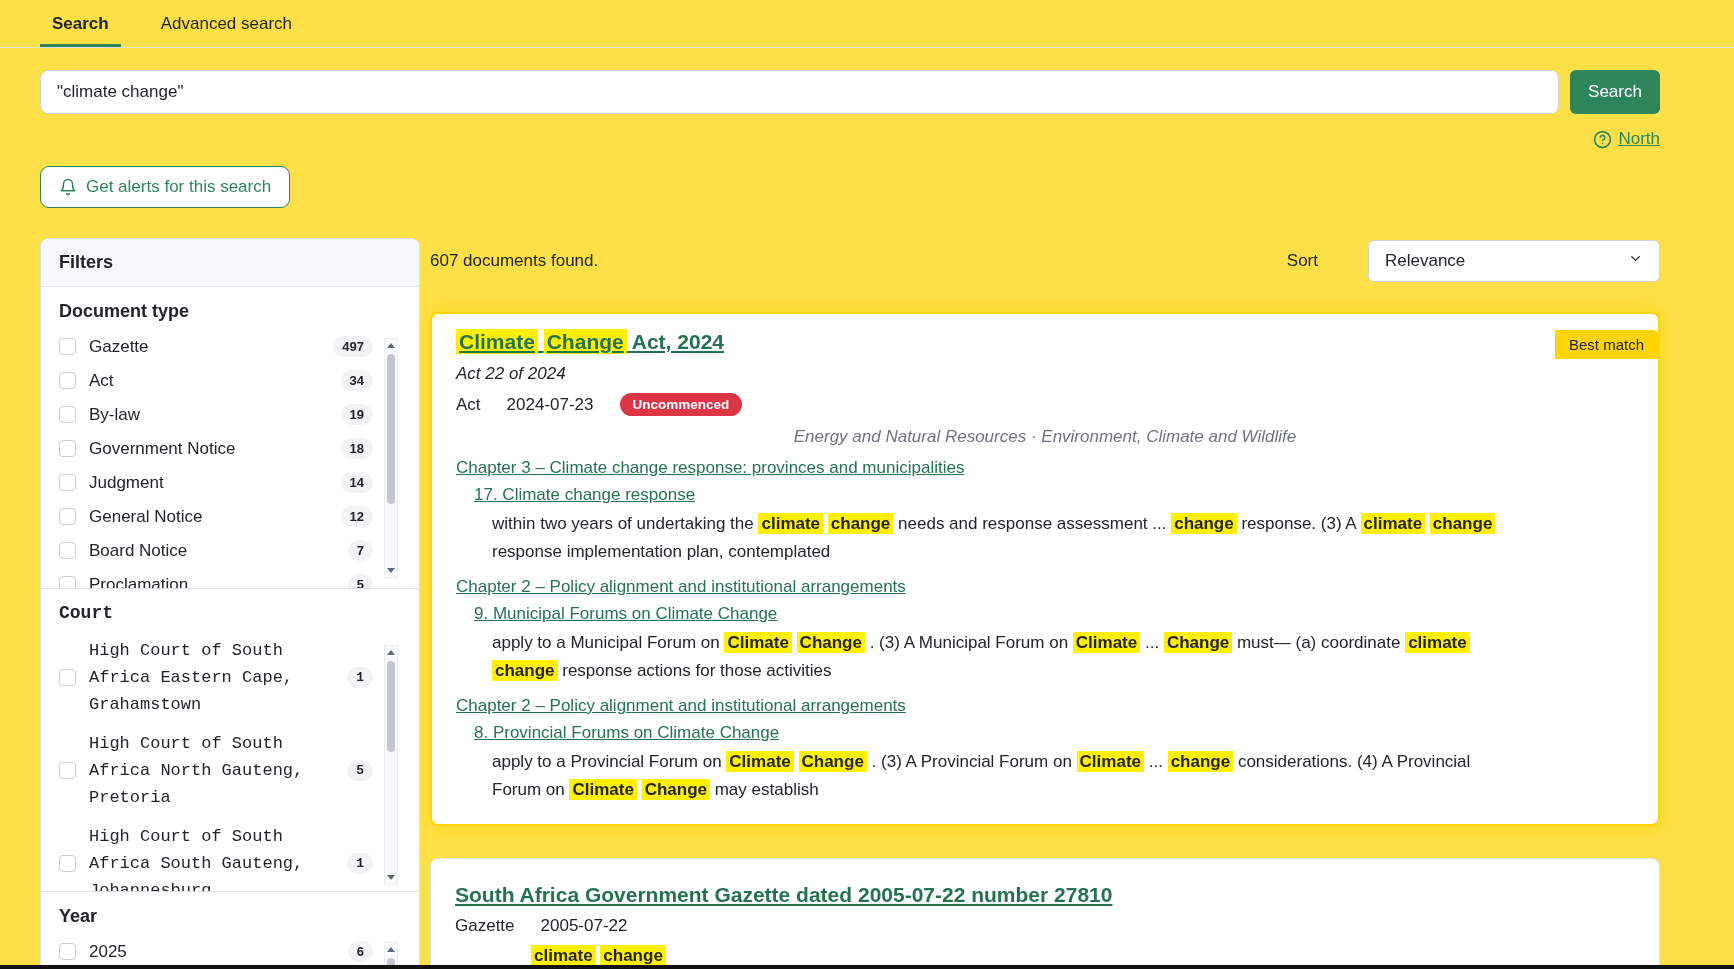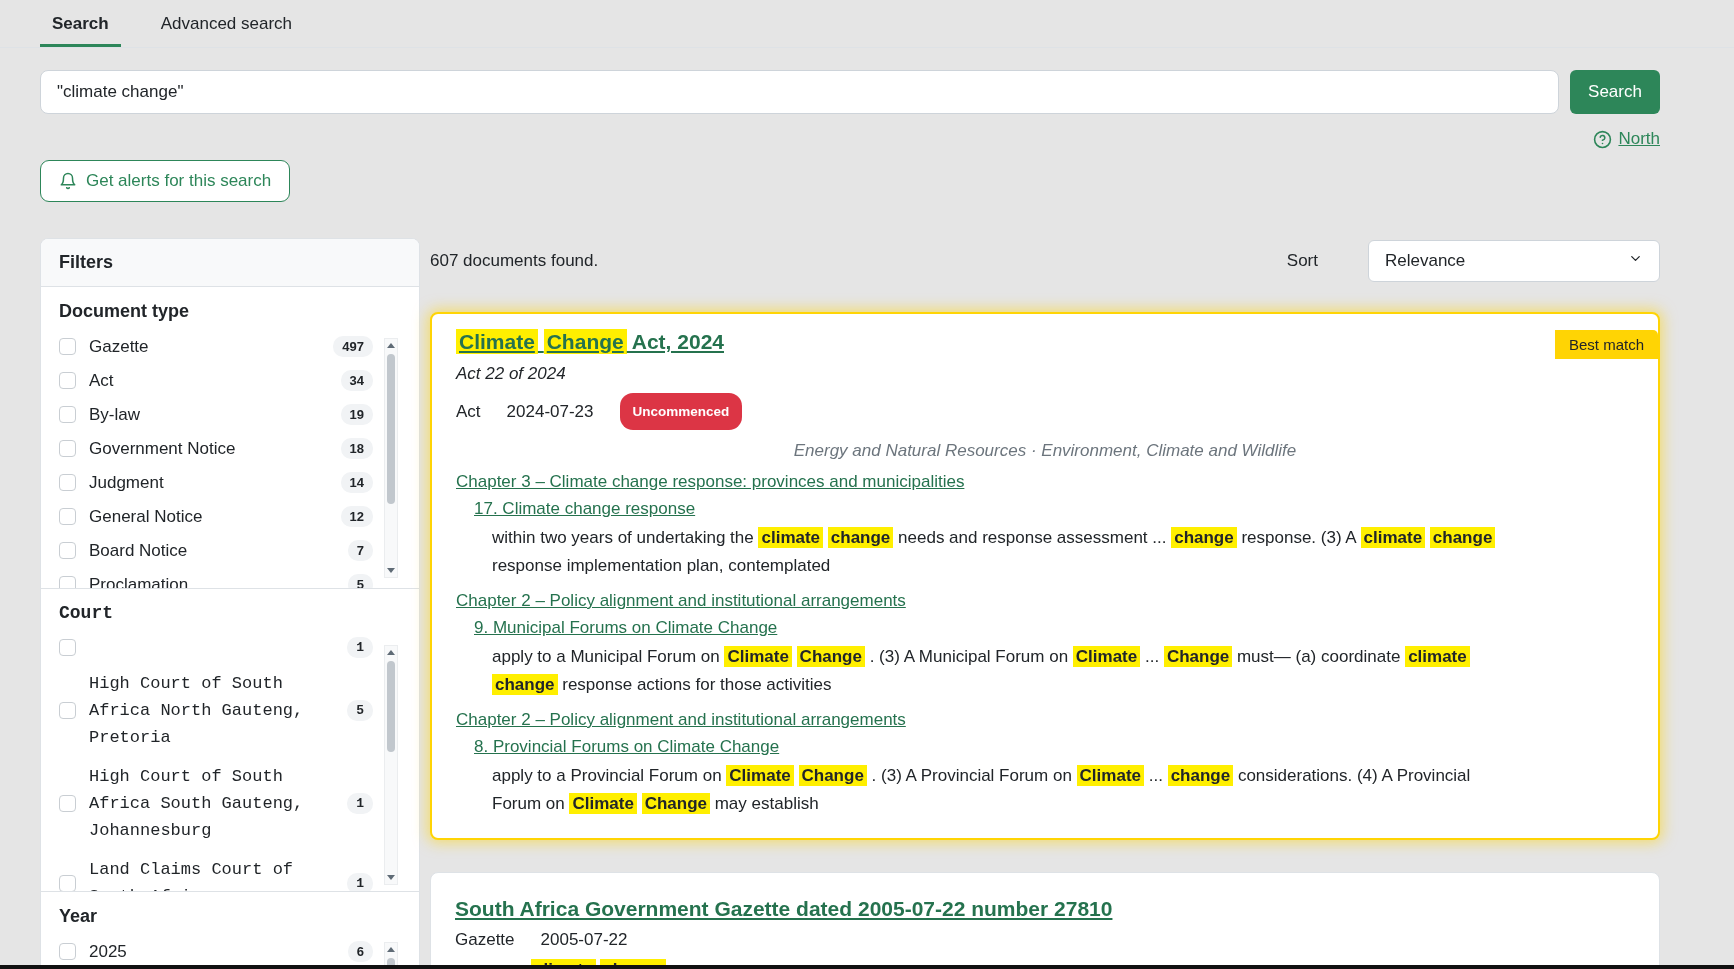--- a/index.html
+++ b/index.html
@@ -2,40 +2,40 @@
 <html style="--accent: #2d8659; --link: #25724e; --hl: #ffef00; --gold: #ffd404; --danger: #dc3545; --border: #dee2e6; --text: #212529; --muted: #6c757d;"><head>
 <meta charset="utf-8">
 <style>
   :root{
     --accent:#2d8659; --link:#25724e; --hl:#ffef00; --gold:#ffd404;
     --danger:#dc3545; --border:#dee2e6; --text:#212529; --muted:#6c757d;
   }
   *{box-sizing:border-box;}
   html,body{margin:0;padding:0;background:#fff;}
   body{font-family:"Liberation Sans",sans-serif;color:var(--text);}
-  .page{position:relative;width:1734px;height:969px;background:#e5e5e5;overflow:hidden;}
+  .page{position:relative;width:1734px;height:969px;background:#fde047;overflow:hidden;}
 
   
   .tabs{position:absolute;left:0;top:0;width:100%;height:48px;border-bottom:1px solid var(--border);
         display:flex;align-items:center;gap:52px;padding-left:52px;}
   .tab{font-size:17px;color:var(--text);cursor:pointer;position:relative;}
   .tab.active{font-weight:700;}
   .tab.active::after{content:"";position:absolute;left:-12px;right:-12px;bottom:-13px;height:3px;background:var(--accent);}
 
   
   .search-row{position:absolute;left:40px;top:70px;width:1620px;display:flex;gap:11px;}
   .search-input{flex:1;height:44px;border:1px solid #ced4da;border-radius:8px;padding:0 16px;
         font-size:17px;font-family:inherit;color:var(--text);outline:none;}
   .search-btn{width:90px;height:44px;border:none;border-radius:6px;background:var(--accent);
         color:#fff;font-size:17px;font-family:inherit;cursor:pointer;}
   .help-row{position:absolute;top:129px;right:74px;display:flex;align-items:center;gap:6px;color:var(--accent);}
   .help-row a{color:var(--accent);font-size:17px;text-decoration:underline;cursor:pointer;}
   .help-row svg{display:block;}
 
-  .alerts-btn{position:absolute;left:40px;top:160px;height:42px;padding:0 18px;display:flex;align-items:center;gap:9px;
+  .alerts-btn{position:absolute;left:40px;top:166px;height:42px;padding:0 18px;display:flex;align-items:center;gap:9px;
         border:1px solid var(--accent);border-radius:9px;background:#fff;color:var(--accent);
         font-size:17px;font-family:inherit;cursor:pointer;}
   .alerts-btn svg{display:block;}
 
   
   .sidebar{position:absolute;left:40px;top:238px;width:380px;height:745px;border:1px solid var(--border);
         border-radius:8px;background:#fff;overflow:hidden;}
   .f-header{padding:13px 18px;background:#f8f9fa;border-bottom:1px solid var(--border);
         font-weight:700;font-size:18px;}
   .f-section{padding:14px 18px 0;border-bottom:1px solid var(--border);overflow:hidden;position:relative;}
@@ -78,21 +78,21 @@
   .card{background:#fff;border-radius:8px;padding:16px 24px 20px;position:relative;}
   .card.best{border:2px solid var(--gold);box-shadow:0 0 14px 3px rgba(255,212,0,.5);margin-bottom:32px;}
   .card.plain{border:1px solid var(--border);padding-top:24px;min-height:130px;}
   .badge-best{position:absolute;top:16px;right:0;background:var(--gold);color:#212529;font-size:15px;
         padding:6px 14px;border-radius:0 5px 0 0;}
   .card-title{font-size:21px;font-weight:700;}
   .card-title a{color:var(--link);text-decoration:underline;cursor:pointer;}
   mark{background:var(--hl);color:inherit;padding:1px 3px;}
   .sub{font-style:italic;font-size:17px;margin-top:10px;}
   .meta{display:flex;align-items:center;gap:26px;margin-top:9px;font-size:17px;}
-  .status{background:var(--danger);color:#fff;font-weight:700;font-size:13.5px;padding:11px 13px;border-radius:13px;}
+  .status{background:var(--danger);color:#fff;font-weight:700;font-size:13.5px;padding:4px 13px;border-radius:13px;}
   .taxonomy{font-style:italic;color:var(--muted);margin-top:11px;font-size:17px;text-align:center;}
   .sec{margin-top:11px;}
   .sec a{color:var(--link);text-decoration:underline;font-size:17px;cursor:pointer;}
   .provision{margin:7px 0 0 18px;}
   .snippet{margin:5px 0 0 36px;font-size:17px;line-height:28px;max-width:1005px;}
   .snippet mark{font-weight:700;}
   .peek{margin:6px 0 0 76px;font-size:17px;line-height:28px;}
   .peek mark{font-weight:700;}
 
   .bottom-edge{position:absolute;left:0;top:965px;width:100%;height:4px;background:#111;}
@@ -177,20 +177,21 @@
         <span class="cb"></span>
         <span class="f-label">Proclamation</span>
         <span class="count">5</span>
       </div>
     </div>
 
     <div class="f-section court">
       <h3 class="f-title">Court</h3>
       <div class="f-row tall">
         <span class="cb"></span>
+        <span class="f-label">High Court of South Africa Eastern Cape, Grahamstown</span>
         <span class="count">1</span>
       </div>
       <div class="f-row tall">
         <span class="cb"></span>
         <span class="f-label">High Court of South Africa North Gauteng, Pretoria</span>
         <span class="count">5</span>
       </div>
       <div class="f-row tall">
         <span class="cb"></span>
         <span class="f-label">High Court of South Africa South Gauteng, Johannesburg</span>

